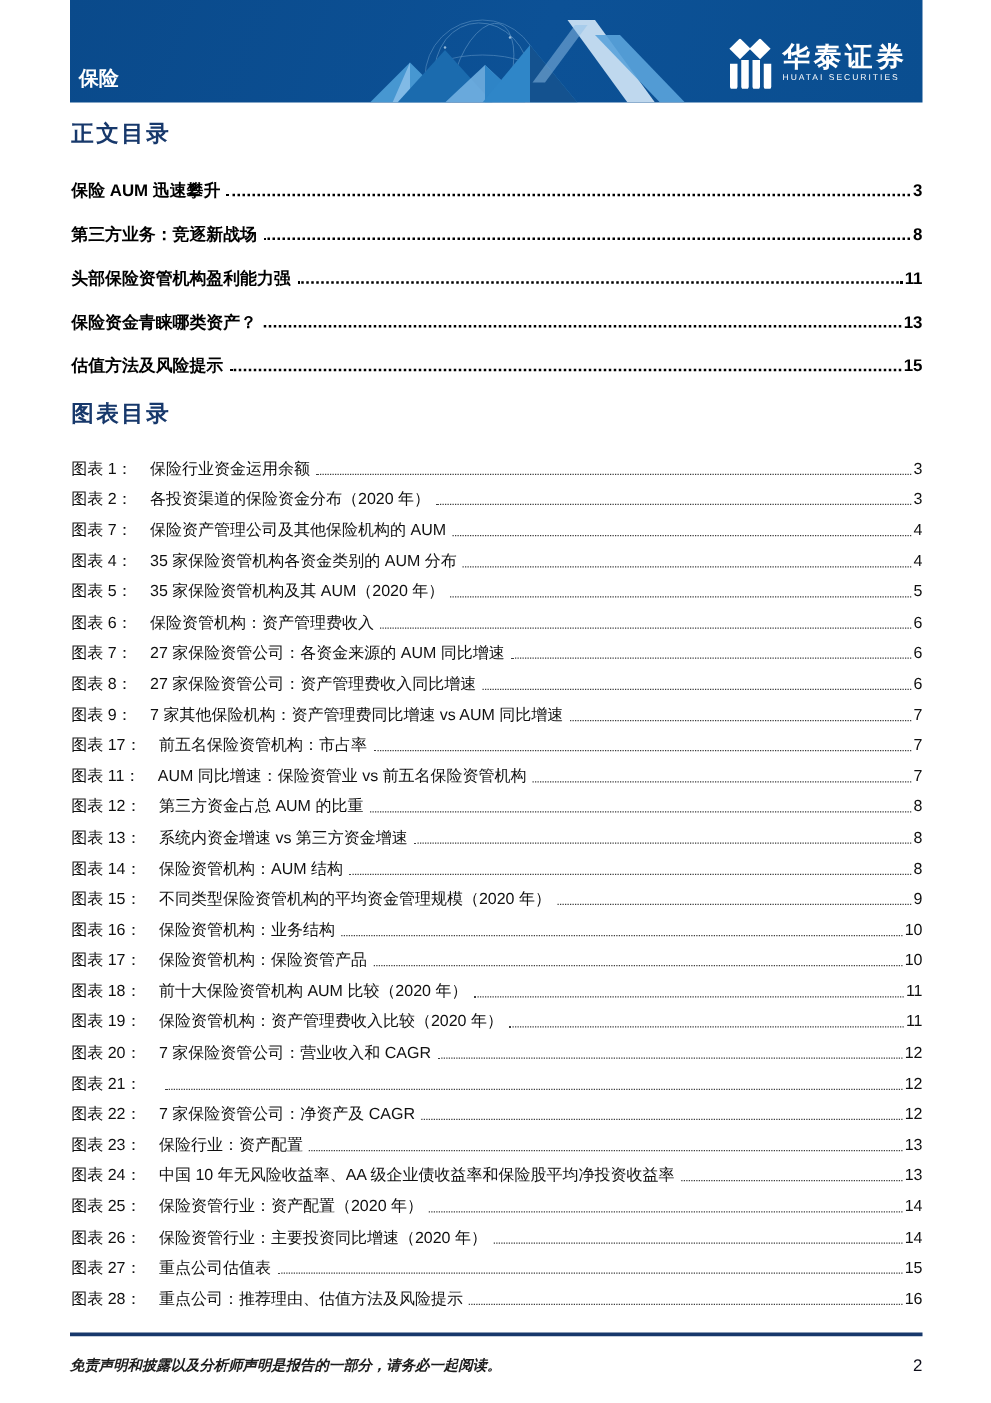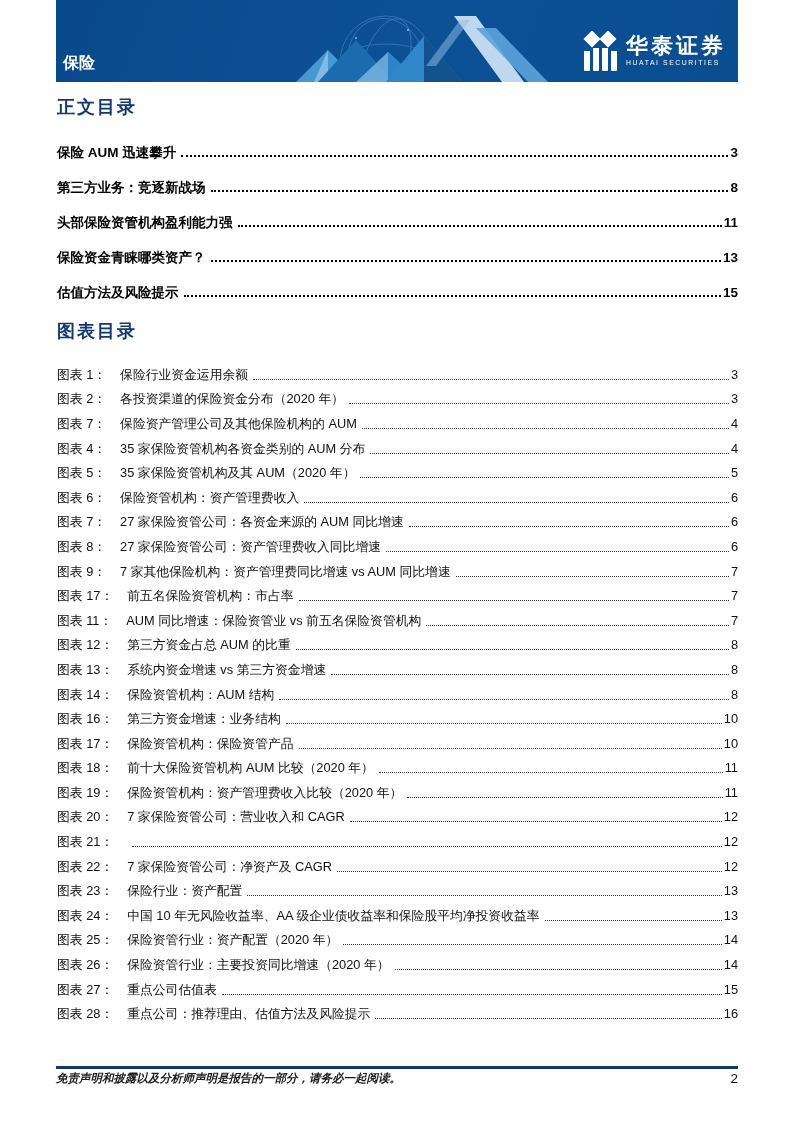--- a/index.html
+++ b/index.html
@@ -33,21 +33,21 @@
   .fig-row{display:flex;align-items:flex-end;font-size:12.8px;color:#101010;
     margin-bottom:9.6px;line-height:15px;}
   .fig-no{white-space:nowrap;margin-right:14px;}
   .fig-title{white-space:nowrap;}
   .fig-leader{flex:1;border-bottom:1.4px dotted #3c3c3c;margin:0 2px 2px 5px;min-width:16px;}
   .fig-page{white-space:nowrap;}
 
   
   .footer{position:absolute;left:56px;top:1066px;width:682px;}
   .footer-rule{height:3px;background:#17386b;}
-  .footer-row{display:flex;justify-content:space-between;align-items:flex-end;margin-top:2px;}
+  .footer-row{display:flex;justify-content:space-between;align-items:flex-end;margin-top:16px;}
   .disclaimer{font-family:"Liberation Serif",serif;font-style:italic;font-weight:bold;
     font-size:11.5px;color:#1c1c1c;}
   .pageno{font-size:13.5px;color:#0d0d1a;}
 </style>
 </head>
 <body>
 
 <div class="page">
 
   <header class="banner">
@@ -212,22 +212,28 @@
         <span class="fig-leader"></span>
         <span class="fig-page">8</span>
       </div>
       <div class="fig-row">
         <span class="fig-no">图表 14：</span>
         <span class="fig-title">保险资管机构：AUM 结构</span>
         <span class="fig-leader"></span>
         <span class="fig-page">8</span>
       </div>
       <div class="fig-row">
+        <span class="fig-no">图表 15：</span>
+        <span class="fig-title">不同类型保险资管机构的平均资金管理规模（2020 年）</span>
+        <span class="fig-leader"></span>
+        <span class="fig-page">9</span>
+      </div>
+      <div class="fig-row">
         <span class="fig-no">图表 16：</span>
-        <span class="fig-title">第三方资金增速：业务结构</span>
+        <span class="fig-title">保险资管机构：业务结构</span>
         <span class="fig-leader"></span>
         <span class="fig-page">10</span>
       </div>
       <div class="fig-row">
         <span class="fig-no">图表 17：</span>
         <span class="fig-title">保险资管机构：保险资管产品</span>
         <span class="fig-leader"></span>
         <span class="fig-page">10</span>
       </div>
       <div class="fig-row">

